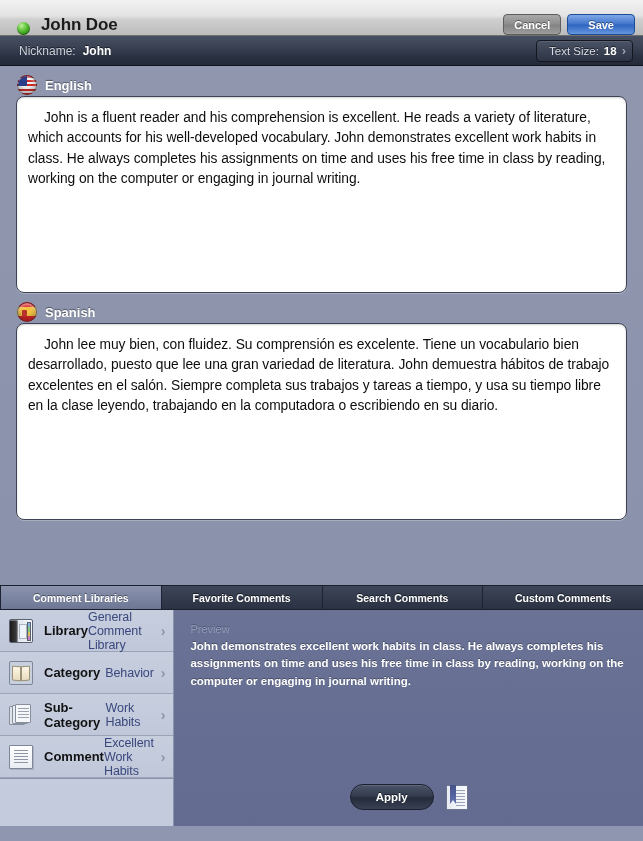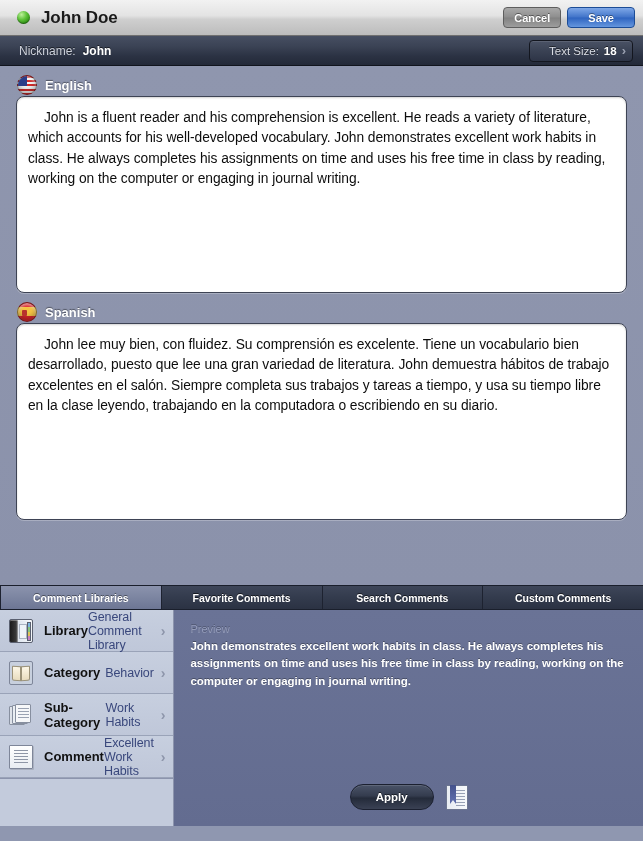--- a/index.html
+++ b/index.html
@@ -10,21 +10,21 @@
     overflow: hidden;
   }
 
   
   .titlebar {
     position: relative;
     height: 36px;
     background: linear-gradient(to bottom, #f2f2f2 0%, #e3e3e3 45%, #cfcfcf 55%, #bcbcbc 100%);
     border-bottom: 1px solid #6f6f6f;
     display: flex;
-    align-items: center;
+    align-items: flex-end;
     padding: 0 8px;
   }
   .status-dot {
     width: 13px; height: 13px;
     border-radius: 50%;
     margin-left: 9px;
     background: radial-gradient(circle at 35% 28%, #bdf09a 0%, #5fc33a 40%, #2e8e14 75%, #1d6b0a 100%);
     box-shadow: inset 0 -1px 1px rgba(0,0,0,.35);
     flex: 0 0 auto;
   }
@@ -89,21 +89,21 @@
   .nick-value {
     margin-left: 7px;
     font-size: 12px;
     font-weight: bold;
     color: #ffffff;
     text-shadow: 0 -1px 0 rgba(0,0,0,.6);
   }
   .textsize-btn {
     margin-left: auto;
     height: 22px;
-    padding: 0 6px 0 19px;
+    padding: 0 6px 0 12px;
     border-radius: 4px;
     border: 1px solid #13161f;
     background: linear-gradient(to bottom, #4a5265 0%, #3a4254 50%, #2d3446 100%);
     display: flex; align-items: center; gap: 5px;
     cursor: pointer;
     box-shadow: inset 0 1px 0 rgba(255,255,255,.10);
   }
   .ts-label { font-size: 11.5px; color: #d8dbe3; text-shadow: 0 -1px 0 rgba(0,0,0,.6); }
   .ts-value { font-size: 11.5px; font-weight: bold; color: #ffffff; text-shadow: 0 -1px 0 rgba(0,0,0,.6); }
   .ts-chev { color: #9aa0b0; font-size: 13px; line-height: 1; font-weight: bold; }

